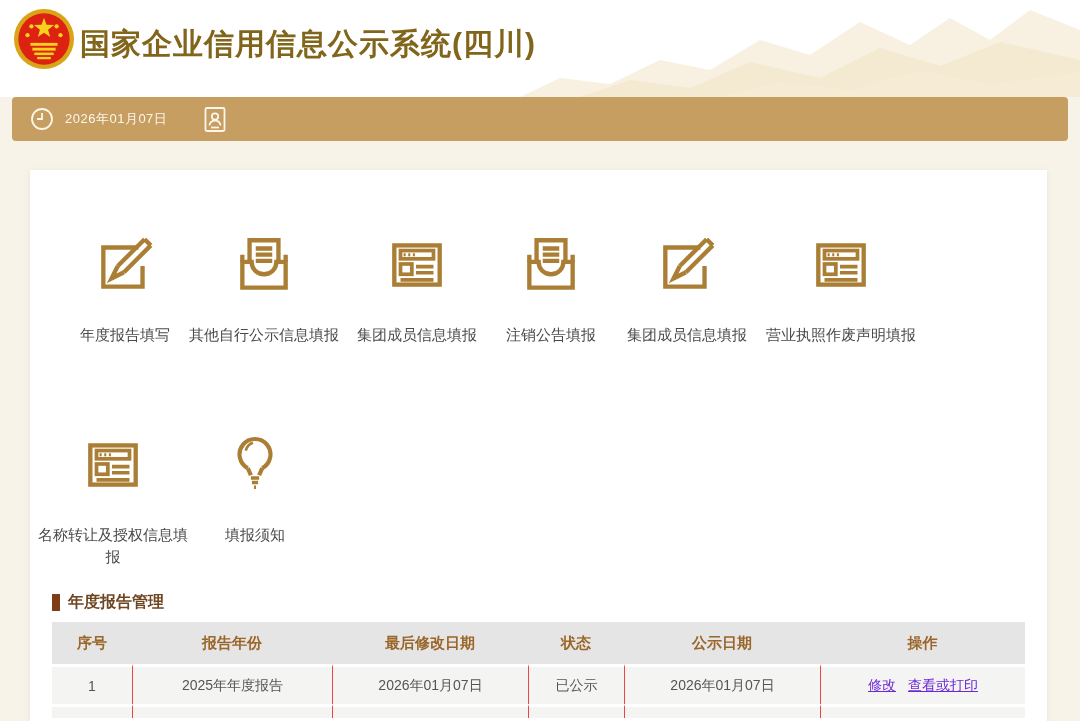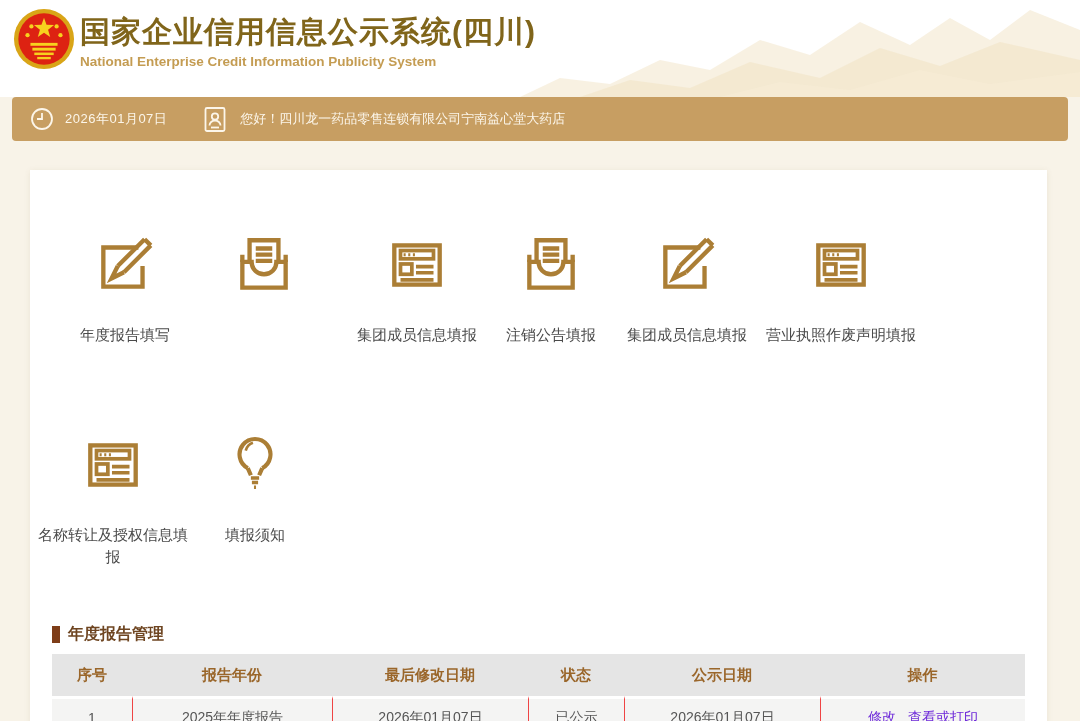--- a/index.html
+++ b/index.html
@@ -3,21 +3,21 @@
 <meta charset="utf-8">
 <style>
   * { margin:0; padding:0; box-sizing:border-box; }
   html,body { width:1080px; height:721px; overflow:hidden; }
   body { font-family:"Liberation Sans","DejaVu Sans",sans-serif; background:#f8f3e8; position:relative; }
 
   
   .header { position:absolute; left:0; top:0; width:1080px; height:97px; background:#fff; overflow:hidden; }
   .watermark { position:absolute; right:0; top:0; width:560px; height:97px; pointer-events:none; }
   .emblem { position:absolute; left:13px; top:8px; width:62px; height:62px; }
-  .title-block { position:absolute; left:80px; top:12px; }
+  .title-block { position:absolute; left:80px; top:24px; }
   .site-title { font-size:30px; font-weight:bold; color:#80651a; letter-spacing:1px; line-height:40px; }
   .site-subtitle { font-size:13.5px; font-weight:bold; color:#c49c52; margin-top:2px; }
 
   
   .topbar { position:absolute; left:12px; top:97px; width:1056px; height:44px; background:#c79e62;
             border-radius:4px; display:flex; align-items:center; color:#fcf6ea; font-size:13px; }
   .topbar svg { display:block; }
   .tb-clock { margin-left:18px; }
   .tb-date { margin-left:11px; letter-spacing:.5px; }
   .tb-badge { margin-left:36px; }
@@ -35,21 +35,21 @@
   .grid-row2 { margin-top:86px; padding-left:8px; gap:12px; }
   .grid-item { display:flex; flex-direction:column; align-items:center; cursor:pointer; }
   .gi-1{width:118px}.gi-2{width:160px}.gi-3{width:122px}.gi-4{width:146px}
   .gi-5{width:122px}.gi-6{width:150px}.gi-7{width:158px}
   .gi-8{width:150px}.gi-9{width:110px}
   .grid-icon { width:66px; height:66px; color:#ab7e35; }
   .grid-icon svg { width:66px; height:66px; }
   .grid-label { margin-top:26px; font-size:15px; color:#4a4a4a; text-align:center; line-height:22px; }
 
   
-  .section-heading { margin:56px 0 0 22px; display:flex; align-items:center; }
+  .section-heading { margin:24px 0 0 22px; display:flex; align-items:center; }
   .heading-bullet { width:8px; height:17px; background:#7e3d18; margin-right:8px; }
   .heading-text { font-size:16px; font-weight:bold; color:#6e4521; }
 
   table.report { margin:9px 0 0 22px; width:973px; border-collapse:separate; border-spacing:0; table-layout:fixed; }
   .report th { background:#e5e5e5; height:42px; font-size:15px; font-weight:bold; color:#9a662a; text-align:center; }
   .report td { background:#f4f4f3; height:40px; font-size:14px; color:#555; text-align:center;
                border-top:3px solid #fff; }
   .report td + td { border-left:1px solid #ef4444; }
   .report tr.stub td { height:14px; }
   .action-link { color:#6d28d9; text-decoration:underline; margin:0 4px; cursor:pointer; }
@@ -73,38 +73,36 @@
     <circle cx="15" cy="28" r="2.2" fill="#f7d11e"></circle>
     <circle cx="49" cy="28" r="2.2" fill="#f7d11e"></circle>
     <rect x="18" y="36" width="28" height="3" fill="#f7d11e"></rect>
     <path d="M20 41 h24 v3 h-24 Z" fill="#f7d11e"></path>
     <rect x="22" y="46" width="20" height="2.6" fill="#f7d11e"></rect>
     <rect x="25" y="50.5" width="14" height="2.4" fill="#f7d11e"></rect>
   </svg>
 
   <div class="title-block">
     <div class="site-title">国家企业信用信息公示系统(四川)</div>
-    <div class="site-subtitle">National Enterprise Credit Information Publicity System</div>
   </div>
 </div>
 
 <div class="topbar">
   <svg class="tb-clock" width="24" height="24" viewBox="0 0 24 24" fill="none" stroke="#fcf6ea" stroke-width="1.8">
     <circle cx="12" cy="12" r="10"></circle>
     <path d="M12 6 V12 H7"></path>
   </svg>
   <span class="tb-date">2026年01月07日</span>
 
   <svg class="tb-badge" width="24" height="27" viewBox="0 0 24 27" fill="none" stroke="#fcf6ea" stroke-width="1.8">
     <rect x="2.5" y="2" width="19" height="23" rx="1.5"></rect>
     <circle cx="12" cy="10.5" r="3.2"></circle>
     <path d="M6.5 19.5 a5.5 5 0 0 1 11 0"></path>
     <path d="M8 21.5 H16"></path>
   </svg>
-  <span class="tb-greeting">您好！四川龙一药品零售连锁有限公司宁南益心堂大药店</span>
 
   <div class="tb-spacer"></div>
 
 </div>
 
 <div class="card">
 
   <div class="grid-row grid-row1">
 
     <div class="grid-item gi-1">
@@ -120,20 +118,21 @@
 
     <div class="grid-item gi-2">
       <span class="grid-icon">
         <svg viewBox="0 0 64 64" fill="none" stroke="currentColor" stroke-width="4.2">
           <path d="M18 30 V8 H46 V30"></path>
           <path d="M24 16 H40 M24 22 H40 M24 28 H40"></path>
           <path d="M11 29 H20 a12 12 0 0 0 24 0 H53 V54 H11 Z"></path>
           <path d="M11 29 V22 M53 29 V22"></path>
         </svg>
       </span>
+      <span class="grid-label">其他自行公示信息填报</span>
     </div>
 
 
     <div class="grid-item gi-4">
       <span class="grid-icon">
         <svg viewBox="0 0 64 64" fill="none" stroke="currentColor" stroke-width="4.2">
           <rect x="10" y="13" width="44" height="38"></rect>
           <rect x="16" y="18" width="32" height="8" stroke-width="3.6"></rect>
           <path d="M19 22 h2 M23.5 22 h2 M28 22 h2" stroke-width="3"></path>
           <rect x="16" y="31" width="11" height="10" stroke-width="3.6"></rect>

